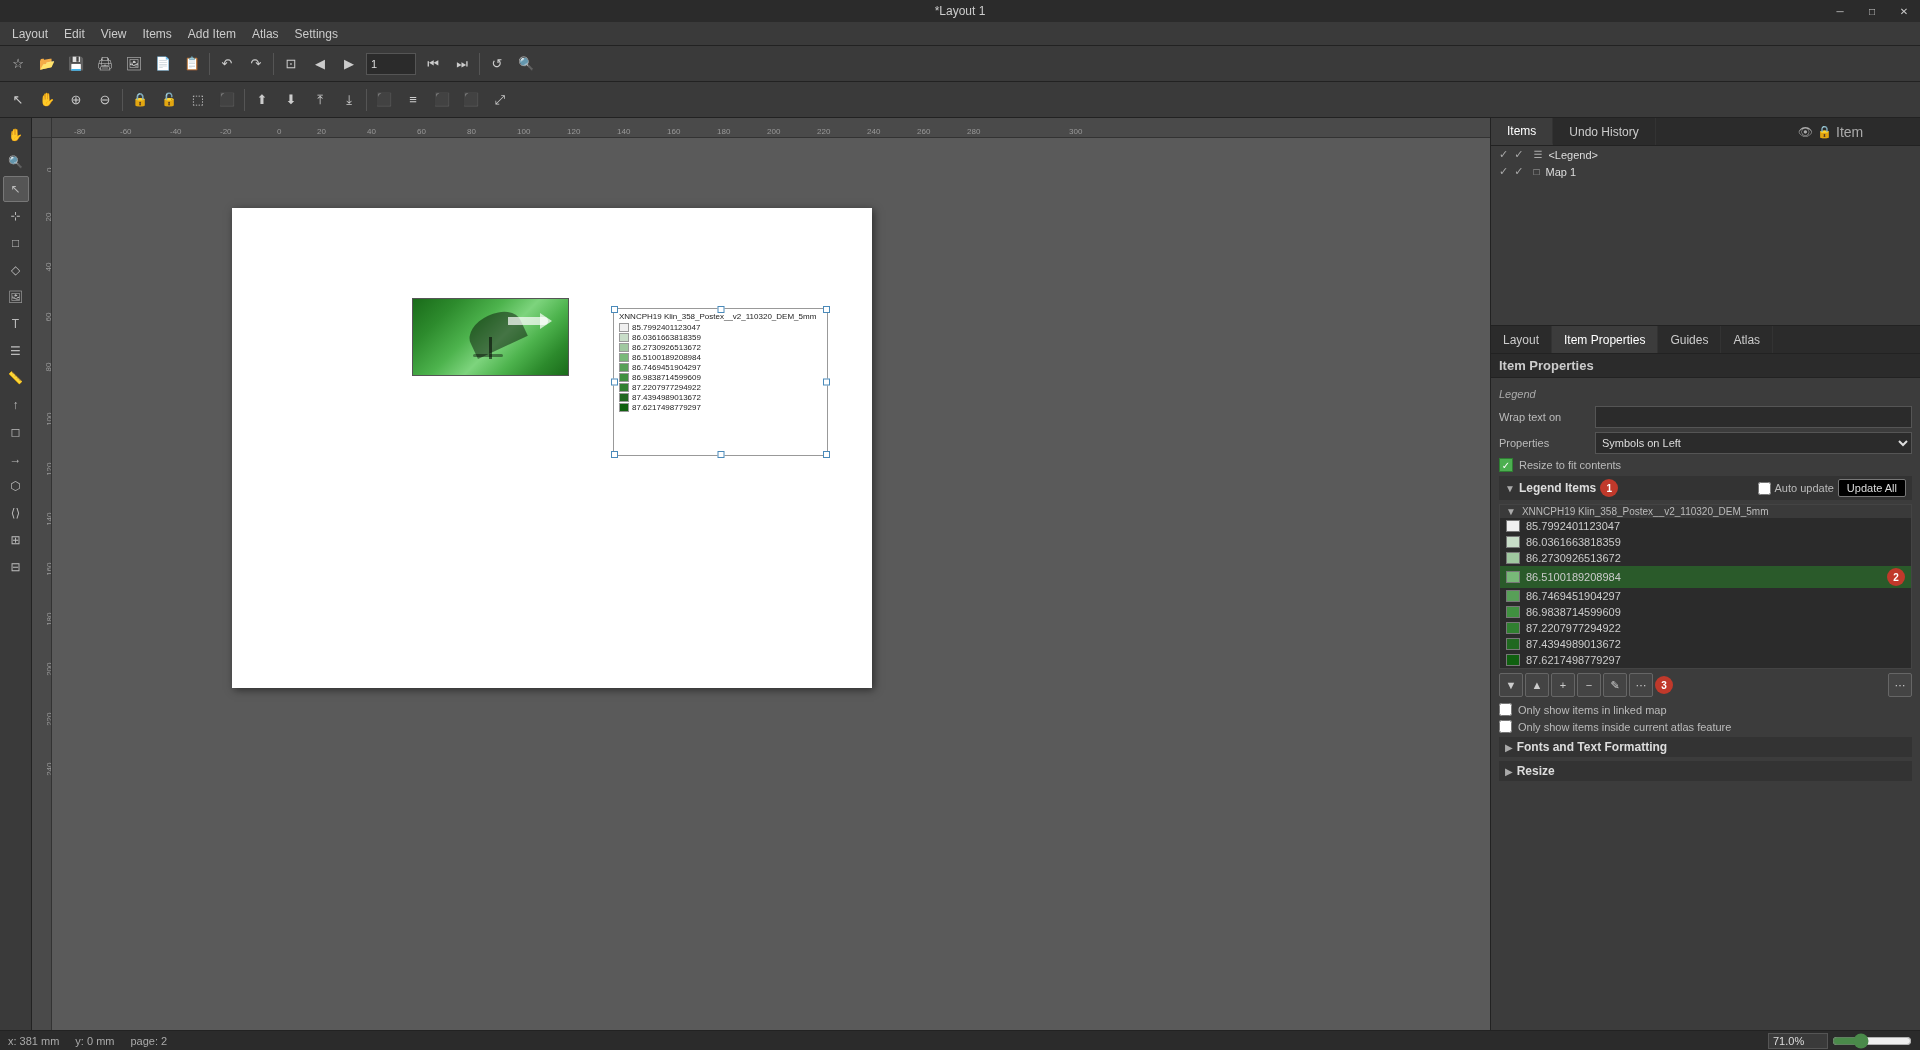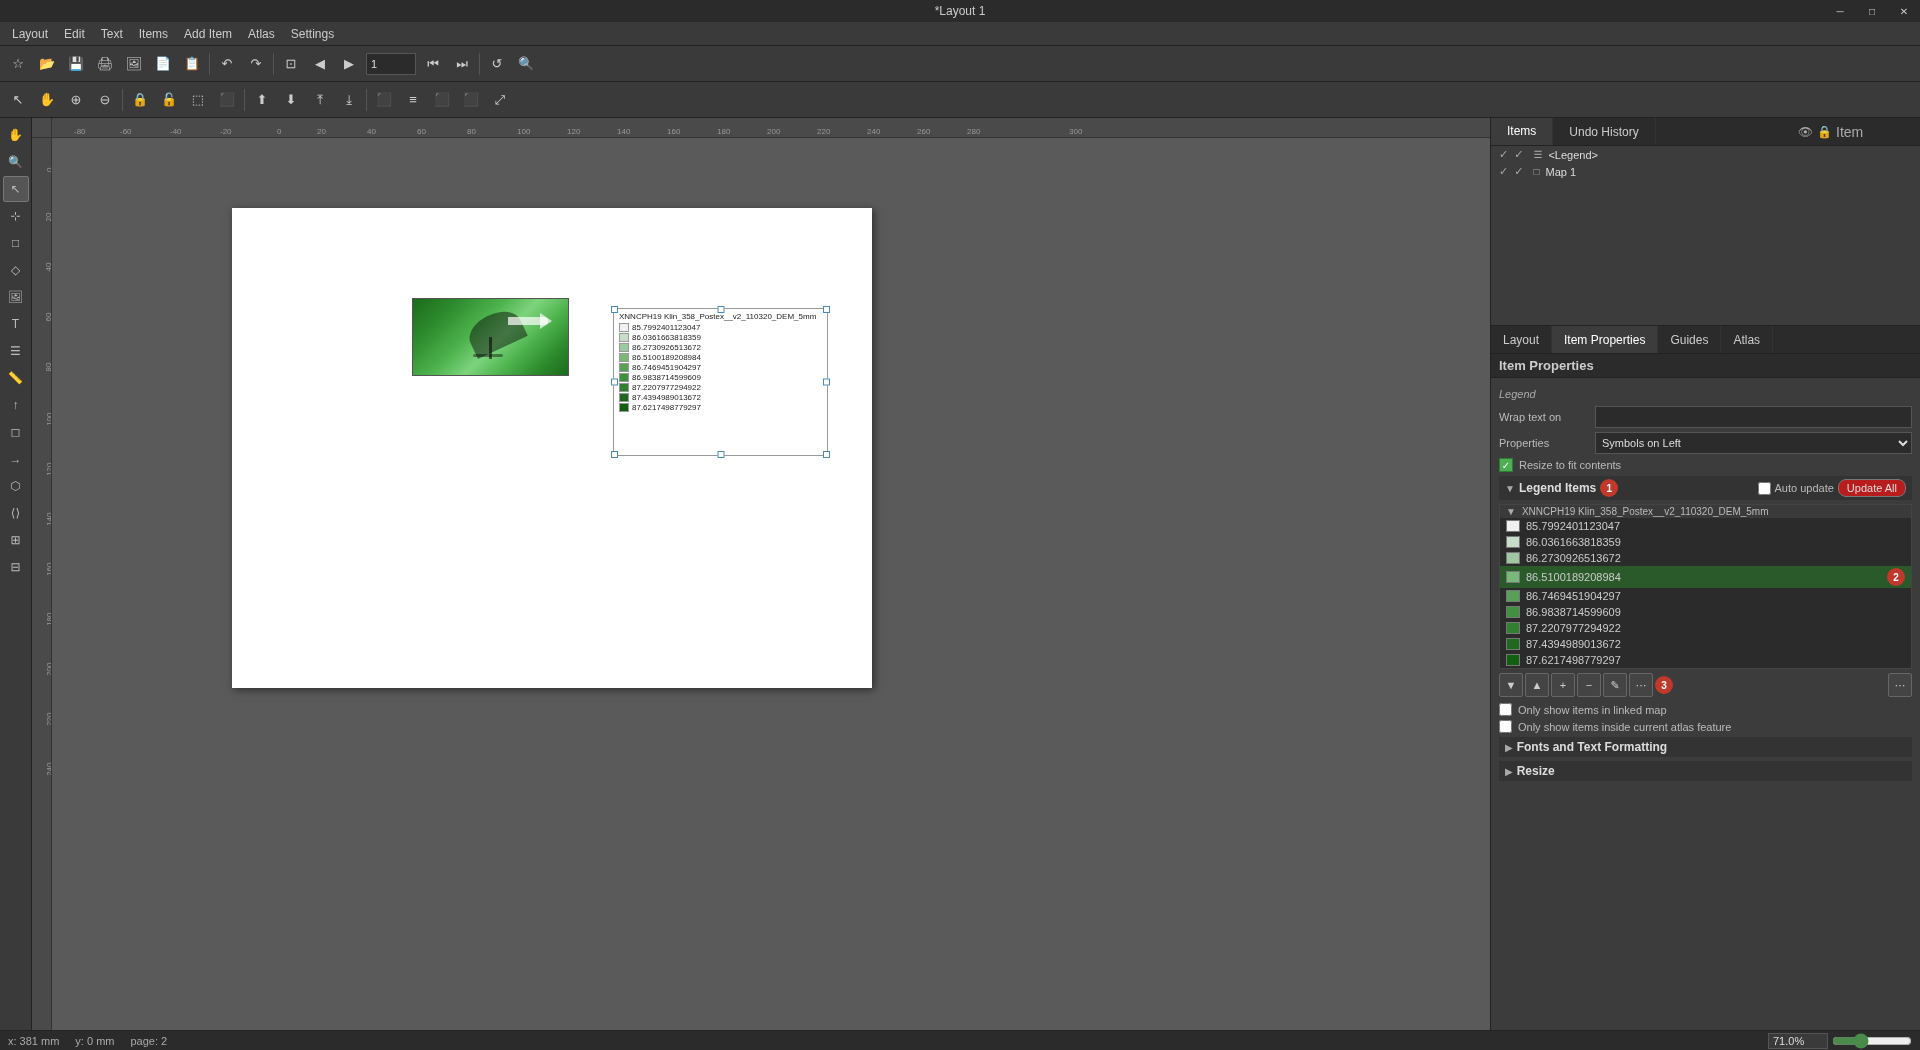--- a/index.html
+++ b/index.html
@@ -301,27 +301,27 @@
       background: #c0392b;
       color: white;
       font-size: 10px;
       display: flex;
       align-items: center;
       justify-content: center;
       font-weight: bold;
     }
     .update-all-btn {
       margin-left: auto;
-      background: #b91c1c;
+      background: #000000;
       border: 1px solid #777;
       color: #ddd;
       font-size: 11px;
       padding: 2px 8px;
       cursor: pointer;
-      border-radius: 8px;
+      border-radius: 2px;
     }
 
     
     .legend-items-list {
       background: #2b2b2b;
       border: 1px solid #444;
       margin-bottom: 4px;
       max-height: 230px;
       overflow-y: auto;
     }
@@ -435,21 +435,21 @@
   <div class="win-controls">
     <div class="win-btn">─</div>
     <div class="win-btn">□</div>
     <div class="win-btn close">✕</div>
   </div>
 </div>
 
 <div id="menu-bar">
   <div class="menu-item">Layout</div>
   <div class="menu-item">Edit</div>
-  <div class="menu-item">Text</div>
+  <div class="menu-item">View</div>
   <div class="menu-item">Items</div>
   <div class="menu-item">Add Item</div>
   <div class="menu-item">Atlas</div>
   <div class="menu-item">Settings</div>
 </div>
 
 <div class="toolbar">
   <button class="tb-btn" title="New">☆</button>
   <button class="tb-btn" title="Open">📂</button>
   <button class="tb-btn" title="Save">💾</button>

